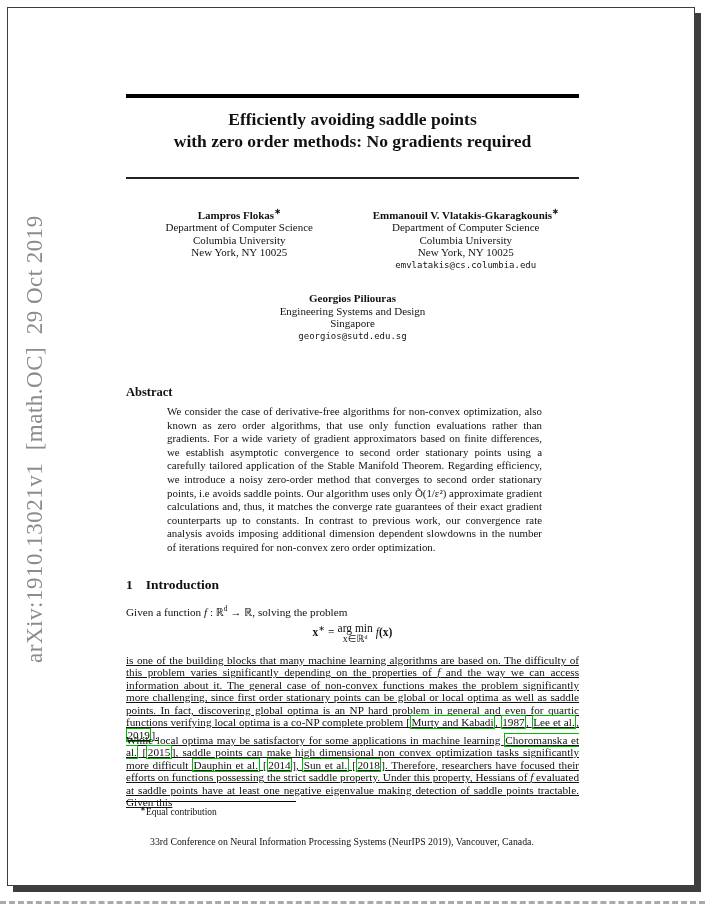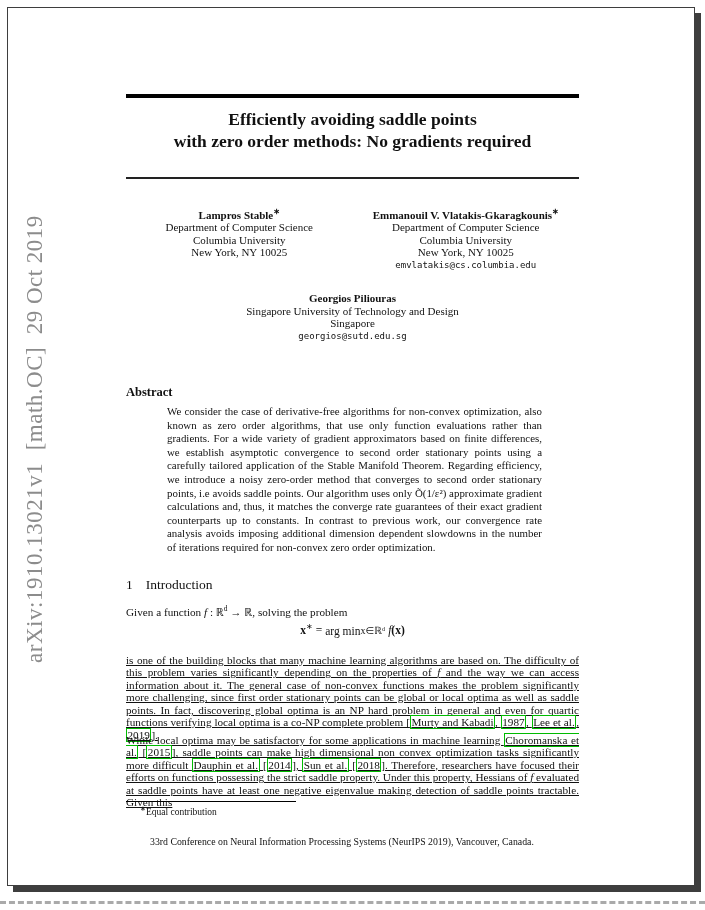--- a/index.html
+++ b/index.html
@@ -34,31 +34,31 @@
   .author-name { font-weight:bold; }
   .author-name sup { font-size:8px; }
   .author-email { font-family:"DejaVu Sans Mono", monospace; font-size:9px; letter-spacing:0; }
 
   .abstract-heading { position:absolute; left:0; top:377px; width:453px; text-align:left;
                       font-weight:bold; font-size:12.5px; }
   .abstract-body { position:absolute; left:41px; top:397px; width:375px;
                    font-size:10.9px; line-height:13.6px; text-align:justify; }
 
   .section-heading { position:absolute; left:0; top:569px; width:453px;
-                     font-weight:normal; font-size:13.5px; }
+                     font-weight:bold; font-size:13.5px; }
   .section-num { display:inline-block; margin-right:13px; }
 
   .lead-line { position:absolute; left:0; top:596px; width:453px; font-size:11.2px; }
 
   .equation { position:absolute; left:0; top:614px; width:453px; text-align:center;
               font-size:11.5px; }
   .eq-var { font-weight:bold; }
   .eq-sup { font-size:8px; }
   .eq-eq { padding:0 3px; }
-  .eq-stack { display:inline-flex; flex-direction:row; vertical-align:middle;
+  .eq-stack { display:inline-flex; flex-direction:column; vertical-align:middle;
               align-items:center; }
   .eq-cond { font-size:10px; margin-top:-1px; }
   .eq-f { font-style:italic; padding-left:3px; }
   .eq-arg { font-weight:bold; }
 
   .para { position:absolute; left:0; width:453px; font-size:11.2px; line-height:12.45px;
           text-align:justify;text-decoration:underline; }
   .para-1 { top:646px; }
   .para-2 { top:726px; }
 
@@ -89,37 +89,37 @@
 
       <div class="title">
         <div>Efficiently avoiding saddle points</div>
         <div>with zero order methods: No gradients required</div>
       </div>
 
       <div class="rule-thin"></div>
 
       <div class="authors-row">
         <div class="author-block">
-          <div class="author-name"><span>Lampros Stable</span><sup>∗</sup></div>
+          <div class="author-name"><span>Lampros Flokas</span><sup>∗</sup></div>
           <div>Department of Computer Science</div>
           <div>Columbia University</div>
           <div>New York, NY 10025</div>
         </div>
         <div class="author-block">
           <div class="author-name"><span>Emmanouil V. Vlatakis-Gkaragkounis</span><sup>∗</sup></div>
           <div>Department of Computer Science</div>
           <div>Columbia University</div>
           <div>New York, NY 10025</div>
           <div class="author-email">emvlatakis@cs.columbia.edu</div>
         </div>
       </div>
 
       <div class="author-block third">
         <div class="author-name"><span>Georgios Piliouras</span></div>
-        <div>Singapore University of Technology and Design</div>
+        <div>Engineering Systems and Design</div>
         <div>Singapore</div>
         <div class="author-email">georgios@sutd.edu.sg</div>
       </div>
 
       <div class="abstract-heading">Abstract</div>
       <div class="abstract-body">We consider the case of derivative-free algorithms for non-convex optimization, also known as zero order algorithms, that use only function evaluations rather than gradients. For a wide variety of gradient approximators based on finite differences, we establish asymptotic convergence to second order stationary points using a carefully tailored application of the Stable Manifold Theorem. Regarding efficiency, we introduce a noisy zero-order method that converges to second order stationary points, i.e avoids saddle points. Our algorithm uses only Õ(1/ε²) approximate gradient calculations and, thus, it matches the converge rate guarantees of their exact gradient counterparts up to constants. In contrast to previous work, our convergence rate analysis avoids imposing additional dimension dependent slowdowns in the number of iterations required for non-convex zero order optimization.</div>
 
       <div class="section-heading">
         <span class="section-num">1</span><span>Introduction</span>
       </div>

